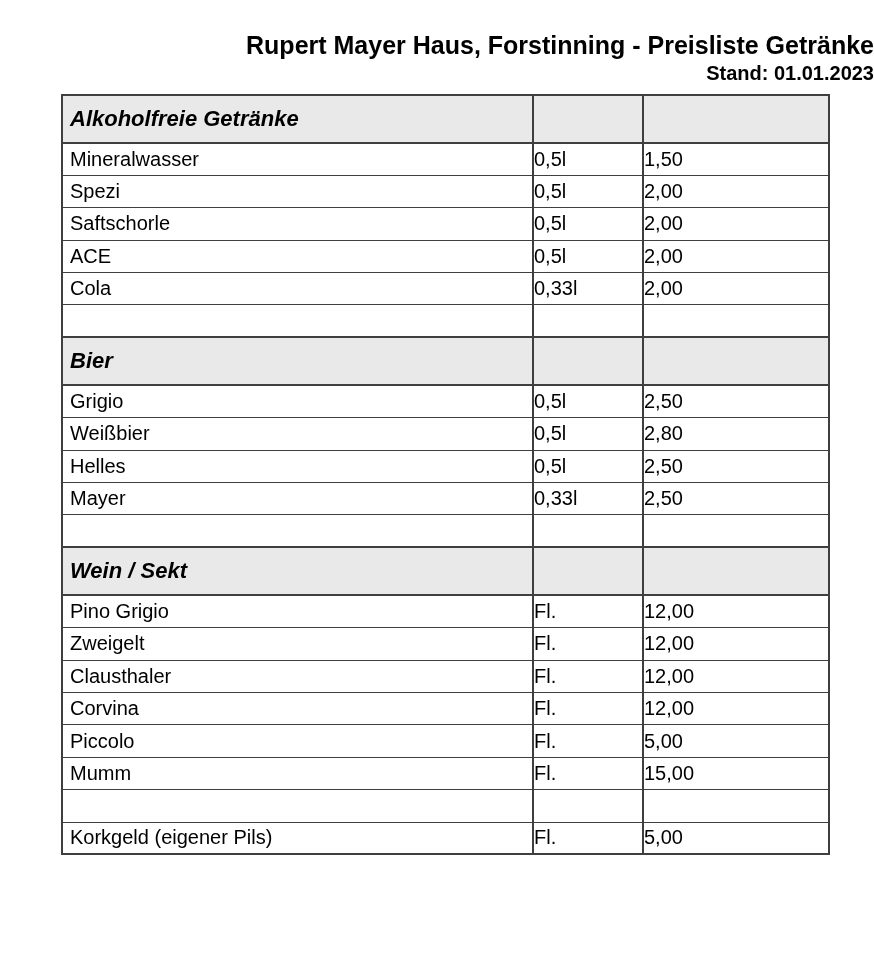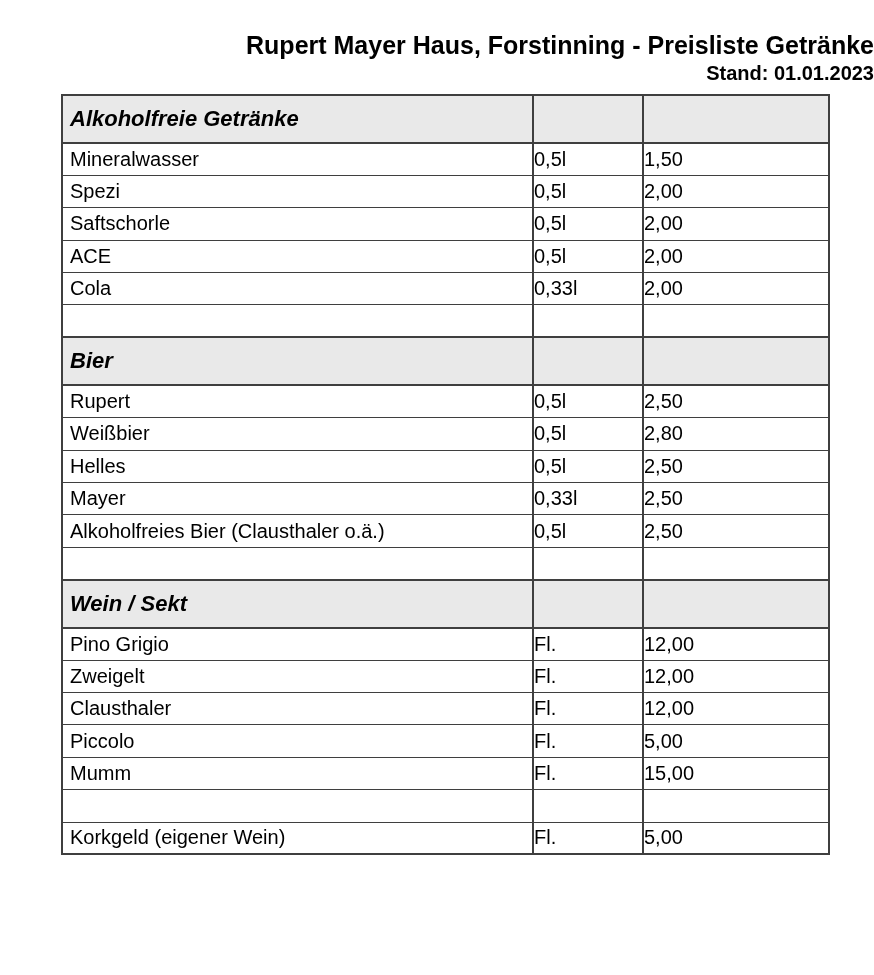--- a/index.html
+++ b/index.html
@@ -116,42 +116,37 @@
           <td class="name"></td>
           <td class="size"></td>
           <td class="price"></td>
         </tr>
         <tr class="section">
           <td class="name">Bier</td>
           <td class="size"></td>
           <td class="price"></td>
         </tr>
         <tr class="item">
-          <td class="name">Rupert</td>
+          <td class="name">Grigio</td>
           <td class="size">0,5l</td>
           <td class="price">2,50</td>
         </tr>
         <tr class="item">
           <td class="name">Weißbier</td>
           <td class="size">0,5l</td>
           <td class="price">2,80</td>
         </tr>
         <tr class="item">
           <td class="name">Helles</td>
           <td class="size">0,5l</td>
           <td class="price">2,50</td>
         </tr>
         <tr class="item">
           <td class="name">Mayer</td>
           <td class="size">0,33l</td>
-          <td class="price">2,50</td>
-        </tr>
-        <tr class="item">
-          <td class="name">Alkoholfreies Bier (Clausthaler o.ä.)</td>
-          <td class="size">0,5l</td>
           <td class="price">2,50</td>
         </tr>
         <tr class="spacer">
           <td class="name"></td>
           <td class="size"></td>
           <td class="price"></td>
         </tr>
         <tr class="section">
           <td class="name">Wein / Sekt</td>
           <td class="size"></td>
@@ -166,34 +161,39 @@
           <td class="name">Zweigelt</td>
           <td class="size">Fl.</td>
           <td class="price">12,00</td>
         </tr>
         <tr class="item">
           <td class="name">Clausthaler</td>
           <td class="size">Fl.</td>
           <td class="price">12,00</td>
         </tr>
         <tr class="item">
+          <td class="name">Corvina</td>
+          <td class="size">Fl.</td>
+          <td class="price">12,00</td>
+        </tr>
+        <tr class="item">
           <td class="name">Piccolo</td>
           <td class="size">Fl.</td>
           <td class="price">5,00</td>
         </tr>
         <tr class="item">
           <td class="name">Mumm</td>
           <td class="size">Fl.</td>
           <td class="price">15,00</td>
         </tr>
         <tr class="spacer">
           <td class="name"></td>
           <td class="size"></td>
           <td class="price"></td>
         </tr>
         <tr class="item">
-          <td class="name">Korkgeld (eigener Wein)</td>
+          <td class="name">Korkgeld (eigener Pils)</td>
           <td class="size">Fl.</td>
           <td class="price">5,00</td>
         </tr>
       </tbody>
   </table>
 </div>
 
 </body></html>

